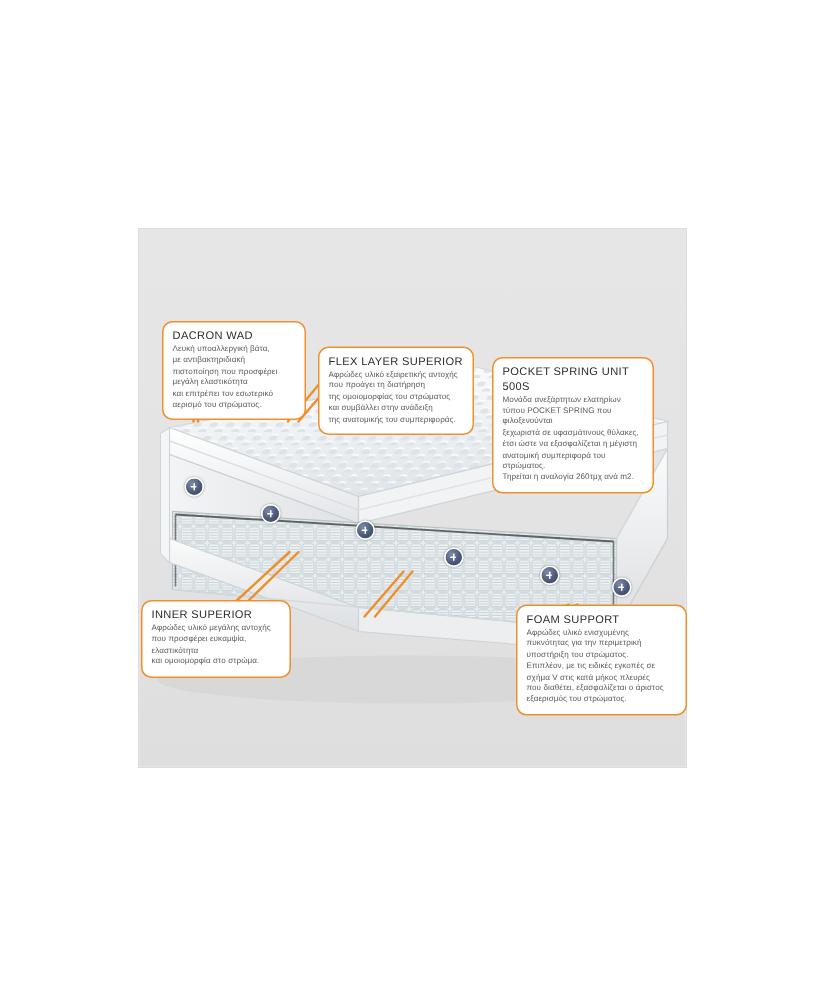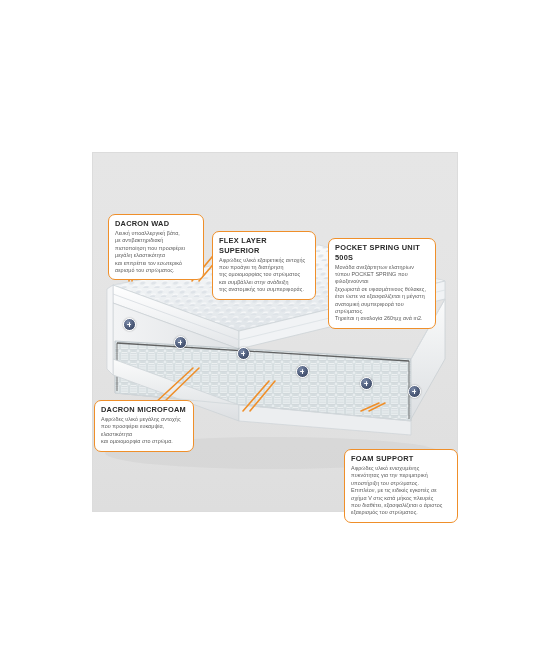--- a/index.html
+++ b/index.html
@@ -31,42 +31,42 @@
   
   .callout {
     position: absolute;
     background: #ffffff;
     border: 1.3px solid #ef8f2a;
     border-radius: 7px;
     padding: 4px 6px 5px 6px;
     z-index: 20;
   }
   .callout .ttl {
-    font-weight: bold;
+    font-weight: normal;
     color: #2a2a2a;
     font-size: 7.4px;
     letter-spacing: .25px;
     line-height: 9.5px;
     margin-bottom: 1.5px;
     white-space: pre-line;
   }
   .callout .body {
     color: #5a5a5a;
     font-size: 5.4px;
     line-height: 7.4px;
     letter-spacing: .05px;
     white-space: pre-line;
   }
 
   #c-dacron   { left: 108px; top: 214px; width: 96px; }
   #c-flex     { left: 212px; top: 231px; width: 104px; }
   #c-pocket   { left: 328px; top: 238px; width: 108px; }
   #c-inner    { left:  94px; top: 400px; width: 100px; }
   #c-steel    { left: 224px; top: 411px; width: 106px; }
-  #c-foam     { left: 344px; top: 403px; width: 114px; margin-top: 46px; }
+  #c-foam     { left: 344px; top: 403px; width: 114px; }
 
   
   .marker {
     position: absolute;
     width: 13px; height: 13px;
     border-radius: 50%;
     background: radial-gradient(circle at 35% 30%, #7b8aa8 0%, #4c5a78 55%, #36425c 100%);
     border: 1.4px solid #ffffff;
     box-shadow: 0 0 1.5px rgba(0,0,0,.45);
     z-index: 15;
@@ -224,21 +224,21 @@
     <div class="ttl">POCKET SPRING UNIT 500S</div>
     <div class="body">Μονάδα ανεξάρτητων ελατηρίων
 τύπου POCKET SPRING που φιλοξενούνται
 ξεχωριστά σε υφασμάτινους θύλακες,
 έτσι ώστε να εξασφαλίζεται η μέγιστη
 ανατομική συμπεριφορά του στρώματος.
 Τηρείται η αναλογία 260τμχ ανά m2.</div>
   </div>
 
   <div class="callout" id="c-inner">
-    <div class="ttl">DACRON MICROFOAM</div>
+    <div class="ttl">INNER SUPERIOR</div>
     <div class="body">Αφρώδες υλικό μεγάλης αντοχής
 που προσφέρει ευκαμψία, ελαστικότητα
 και ομοιομορφία στο στρώμα.</div>
   </div>
 
 
   <div class="callout" id="c-foam">
     <div class="ttl">FOAM SUPPORT</div>
     <div class="body">Αφρώδες υλικό ενισχυμένης
 πυκνότητας για την περιμετρική

